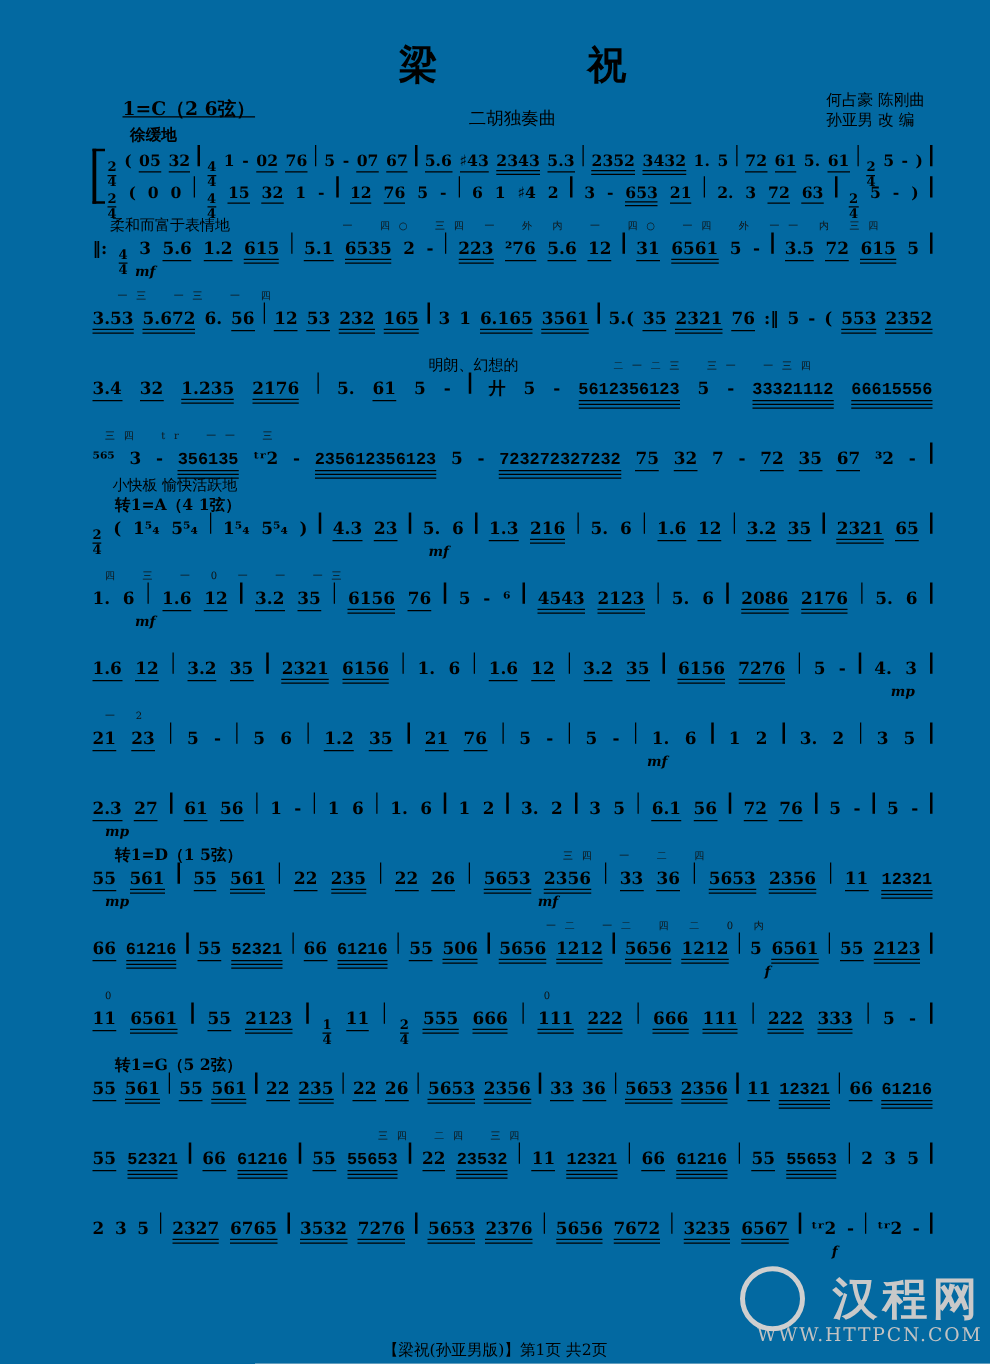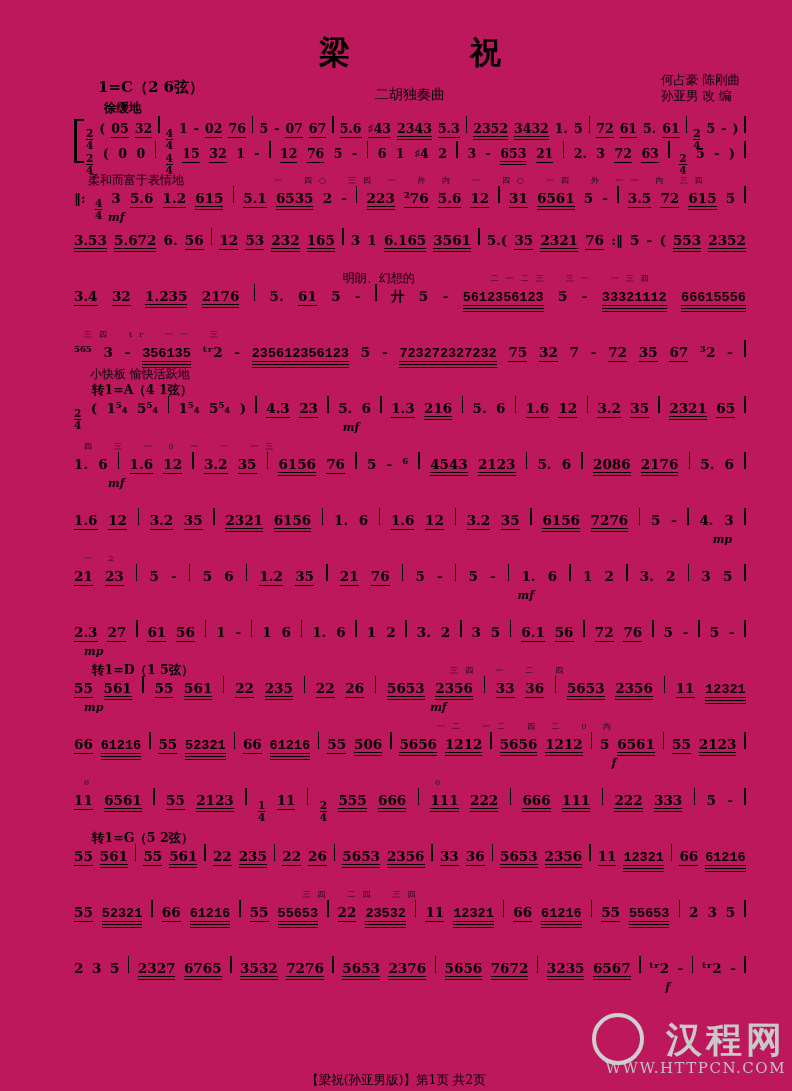--- a/index.html
+++ b/index.html
@@ -1,24 +1,24 @@
 <!DOCTYPE html>
 <html><head>
 <meta charset="utf-8">
 <style>
   html,body{margin:0;padding:0;background:#e8e8e8;}
-  .page{position:relative;width:792px;height:1091px;margin:0 auto;background:#be185d;
+  .page{position:relative;width:792px;height:1091px;margin:0 auto;background:#0369a1;
         color:#000;font-family:"DejaVu Serif",serif;overflow:hidden;}
   .content{padding:34px 46px 0 74px;}
 
   
   .title{text-align:center;font-size:31px;font-weight:bold;letter-spacing:120px;
          text-indent:120px;line-height:36px;margin:0 0 2px 0;}
   .hdr-row{position:relative;height:44px;font-size:13px;}
-  .key{position:absolute;left:24px;top:6px;font-weight:bold;font-size:15px;}
+  .key{position:absolute;left:24px;top:6px;font-weight:bold;font-size:15px;text-decoration:underline;}
   .subtitle{position:absolute;left:0;right:0;top:14px;text-align:center;font-size:14px;}
   .composers{position:absolute;right:6px;top:0;text-align:left;font-size:12.5px;line-height:16px;}
   .tempo1{position:absolute;left:30px;top:28px;font-size:12.5px;font-weight:bold;}
 
   
   .system{position:relative;margin-bottom:4px;}
   .sys-top{position:relative;height:14px;font-size:9px;}
   .sys-label{position:absolute;left:18px;top:0;font-size:12.5px;font-weight:bold;white-space:nowrap;}
   .expr{position:absolute;left:14px;top:0;font-size:12px;white-space:nowrap;}
   .ann{position:absolute;left:104px;top:3px;right:0;font-size:8px;letter-spacing:7px;
@@ -210,20 +210,23 @@
           <span class="n u2">615</span>
           <span class="n">5</span>
           <span class="bar"></span>
         </div>
       <div class="sys-bottom">
           <i class="dyn dL">mf</i>
         </div>
     </section>
 
     <section class="system">
+      <div class="sys-top">
+          <span class="ann" style="left:20px">一三　一三　一 四</span>
+        </div>
       <div class="notes">
           <span class="n u2">3.53</span>
           <span class="n u2">5.672</span>
           <span class="n">6.</span>
           <span class="n u1">56</span>
           <span class="bar"></span>
           <span class="n u1">12</span>
           <span class="n u1">53</span>
           <span class="n u2">232</span>
           <span class="n u2">165</span>

